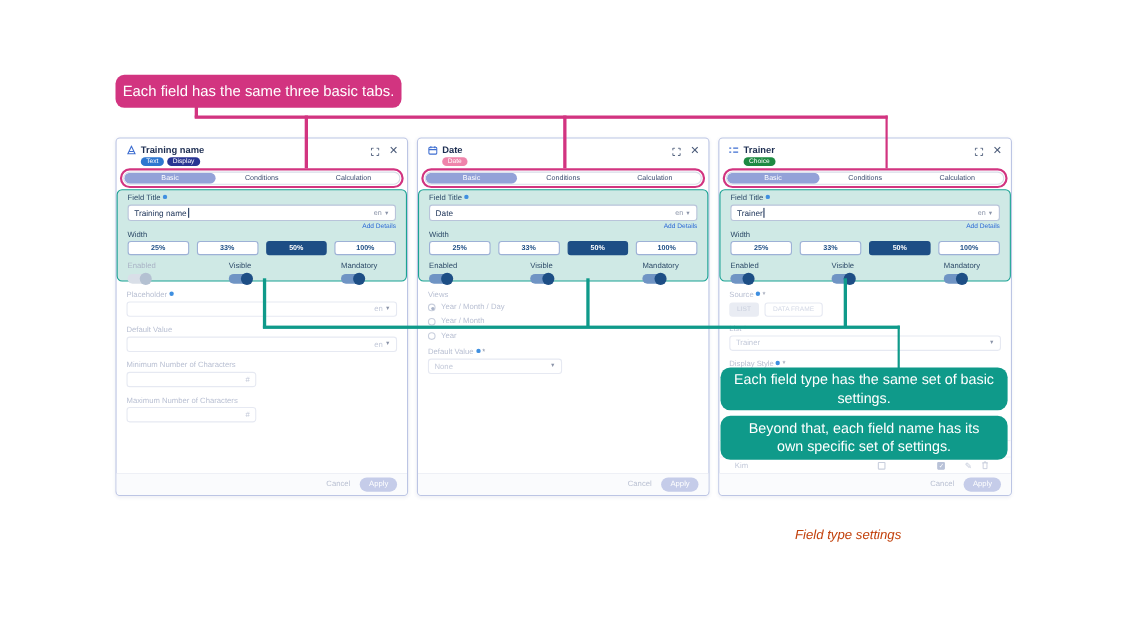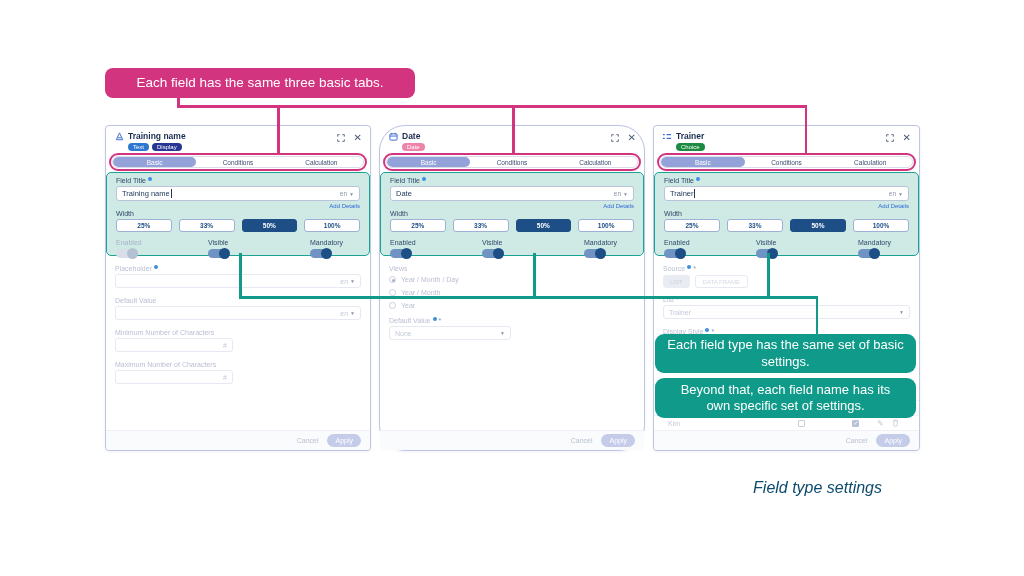--- a/index.html
+++ b/index.html
@@ -12,21 +12,21 @@
   
   .note {
     position:absolute; color:#fff; text-align:center; z-index:6;
     display:flex; align-items:center; justify-content:center; line-height:1.25;
   }
   .note-pink { background:#d23480; border-radius:8px; font-size:13.5px; }
   .note-teal { background:#0f9a8a; border-radius:9px; font-size:13px; padding:2px 12px; }
   .conn { position:absolute; z-index:5; }
   .conn-pink { background:#d23480; }
   .conn-teal { background:#0f9a8a; }
-  .caption { position:absolute; font-style:italic; color:#0c4a6e; font-size:16px; text-align:right; z-index:2; }
+  .caption { position:absolute; font-style:italic; color:#c2410c; font-size:12px; text-align:center; z-index:2; }
 
   
   .panel {
     position:absolute; top:125px; width:266px; height:326px; background:#fff;
     border:1px solid #bcc5e4; border-radius:4px; z-index:1;
     box-shadow:0 1px 3px rgba(60,80,140,.08);
   }
   .p-header { position:relative; height:27px; padding:5px 8px 0 8px; }
   .p-title-row { display:flex; align-items:center; gap:4px; }
   .p-title { font-size:8.5px; font-weight:bold; color:#1b2c50; }
@@ -100,21 +100,21 @@
   .cancel { font-size:7px; color:#b9c0d2; }
   .apply { height:13px; padding:0 8px; background:#c5cce9; border-radius:7px; color:#fff; font-size:7px;
            display:flex; align-items:center; border:none; }
   svg { display:block; }
 </style>
 </head>
 <body>
 
 <div class="canvas">
 
-  <div class="note note-pink" style="left:105px; top:68px; width:310px; height:30px;">
+  <div class="note note-pink" style="left:105px; top:68px; width:260px; height:30px;">
     <span>Each field has the same three basic tabs.</span>
   </div>
   <div class="conn conn-pink" style="left:177px; top:96px; width:2.5px; height:11px;"></div>
   <div class="conn conn-pink" style="left:177px; top:105px; width:630px; height:2.5px;"></div>
   <div class="conn conn-pink" style="left:277px; top:105px; width:2.5px; height:48px;"></div>
   <div class="conn conn-pink" style="left:512px; top:105px; width:2.5px; height:48px;"></div>
   <div class="conn conn-pink" style="left:804.5px; top:105px; width:2.5px; height:48px;"></div>
 
   <div class="conn conn-teal" style="left:239px; top:253px; width:2.5px; height:45px;"></div>
   <div class="conn conn-teal" style="left:533px; top:253px; width:2.5px; height:45px;"></div>
@@ -226,21 +226,21 @@
           <span>#</span>
         </div>
     </div>
 
     <div class="footer">
       <span class="cancel">Cancel</span>
       <span class="apply">Apply</span>
     </div>
   </div>
 
-  <div class="panel" style="left:379px;border-radius:26px;">
+  <div class="panel" style="left:379px;">
     <div class="p-header">
       <div class="p-title-row">
         <span class="p-icon">
           <svg width="9" height="9" viewBox="0 0 10 10">
               <rect x="1" y="2" width="8" height="7" rx="1" fill="none" stroke="#3f6fd1" stroke-width="1.1"></rect>
               <path d="M3 1v2M7 1v2M1 4.5h8" stroke="#3f6fd1" stroke-width="1.1"></path>
             </svg>
         </span>
         <span class="p-title">Date</span>
       </div>

